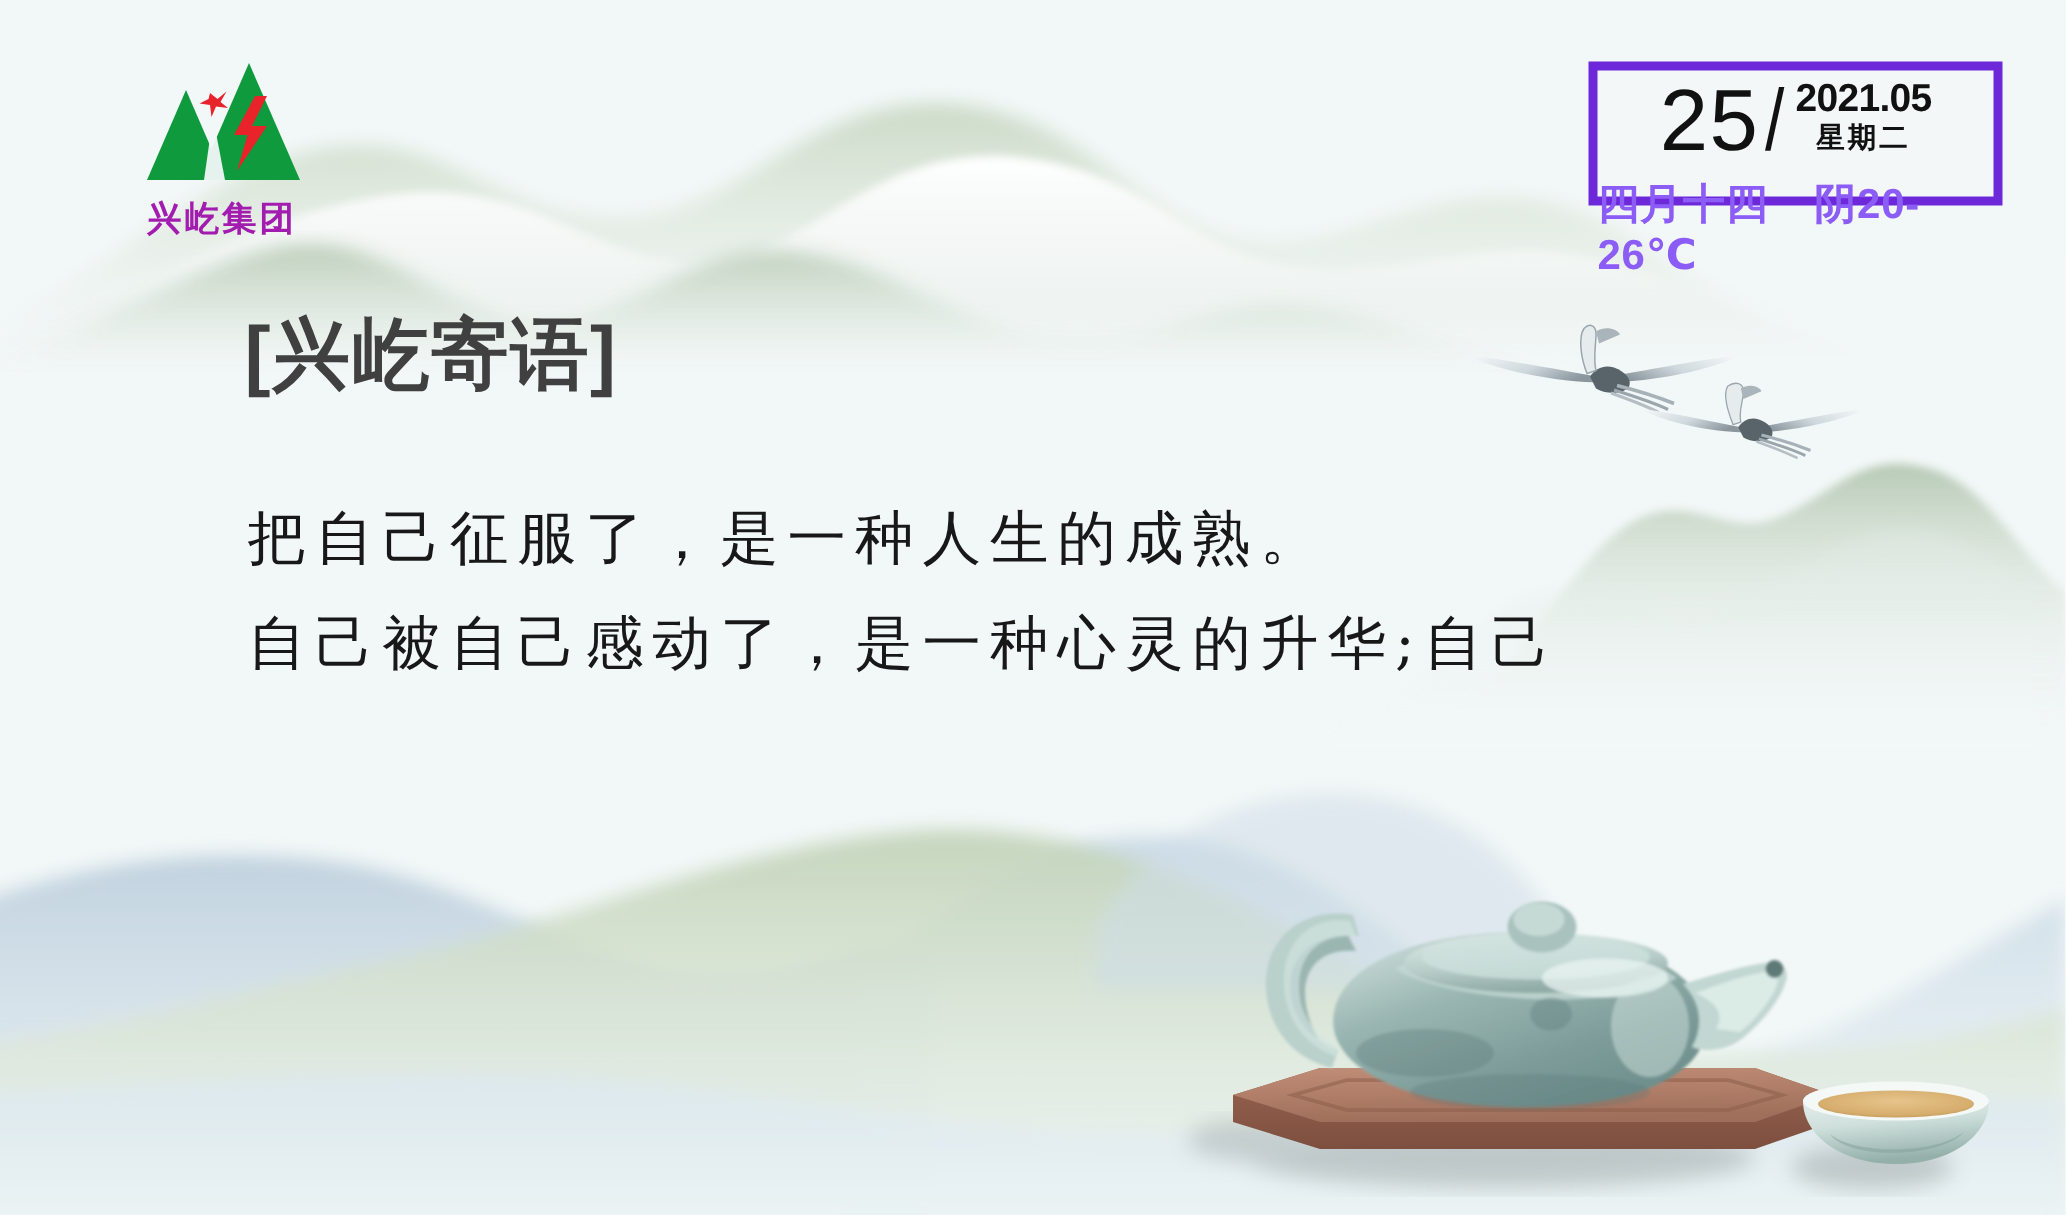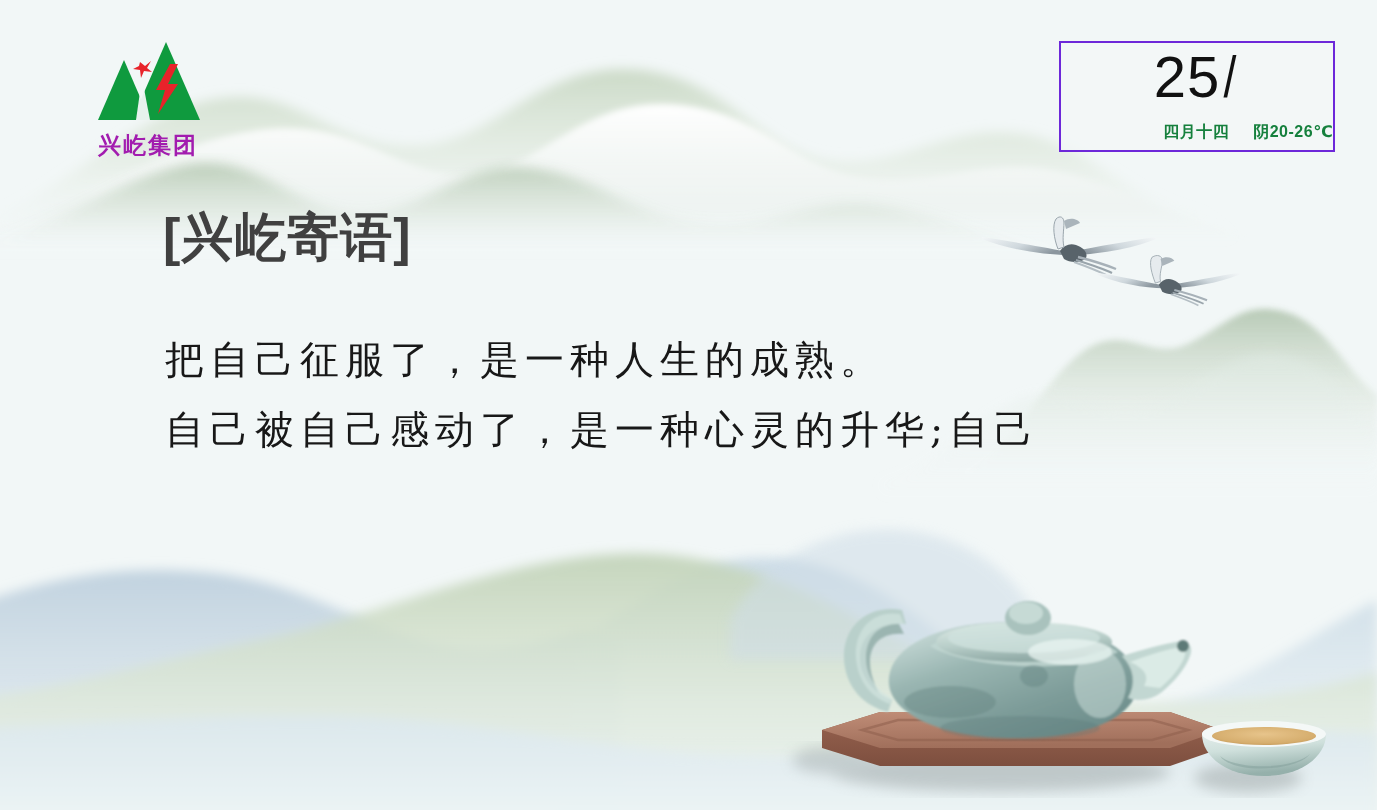--- a/index.html
+++ b/index.html
@@ -25,22 +25,22 @@
     height: 810px;
     pointer-events: none;
   }
 
   
   #date-card {
     position: absolute;
     left: 1059px;
     top: 41px;
     width: 276px;
-    height: 111px;
-    border: 2px solid #6d28d9;
+    height: 96px;
+    border: 6px solid #6d28d9;
     background: rgba(242,247,247,0.72);
     box-sizing: border-box;
     padding-left: 12px;
   }
   #date-top {
     position: absolute;
     left: 0; top: 0;
     width: 100%;
     height: 72px;
     display: flex;
@@ -81,25 +81,25 @@
     line-height: 26px;
     font-weight: 700;
     color: #111111;
     letter-spacing: 2px;
   }
   #lunar-weather {
     position: absolute;
     left: 0;
     top: 72px;
     width: 100%;
-    text-align: right;
-    font-size: 16px;
+    text-align: left;
+    font-size: 28px;
     line-height: 34px;
     font-weight: 700;
-    color: #15803d;
+    color: #8b5cf6;
     letter-spacing: 0.5px;
   }
   #lunar-weather .gapspan { display: inline-block; width: 14px; }
 
   
   #section-title {
     position: absolute;
     left: 163px;
     top: 206px;
     font-size: 52px;
@@ -286,20 +286,24 @@
 
       <path d="M78,26 L64,52 L73,52 L66,76 L86,46 L76,46 L86,26 Z" fill="#e8232a"></path>
     </svg>
     <div id="logo-text">兴屹集团</div>
   </div>
 
   <div id="date-card">
     <div id="date-top">
       <span id="day-number">25</span>
       <span id="day-slash">/</span>
+      <span id="date-right">
+        <span id="year-month">2021.05</span>
+        <span id="weekday">星期二</span>
+      </span>
     </div>
     <div id="lunar-weather">
       <span>四月十四</span>
       <span class="gapspan"></span>
       <span>阴20-26℃</span>
     </div>
   </div>
 
   <div id="section-title">[兴屹寄语]</div>
 

